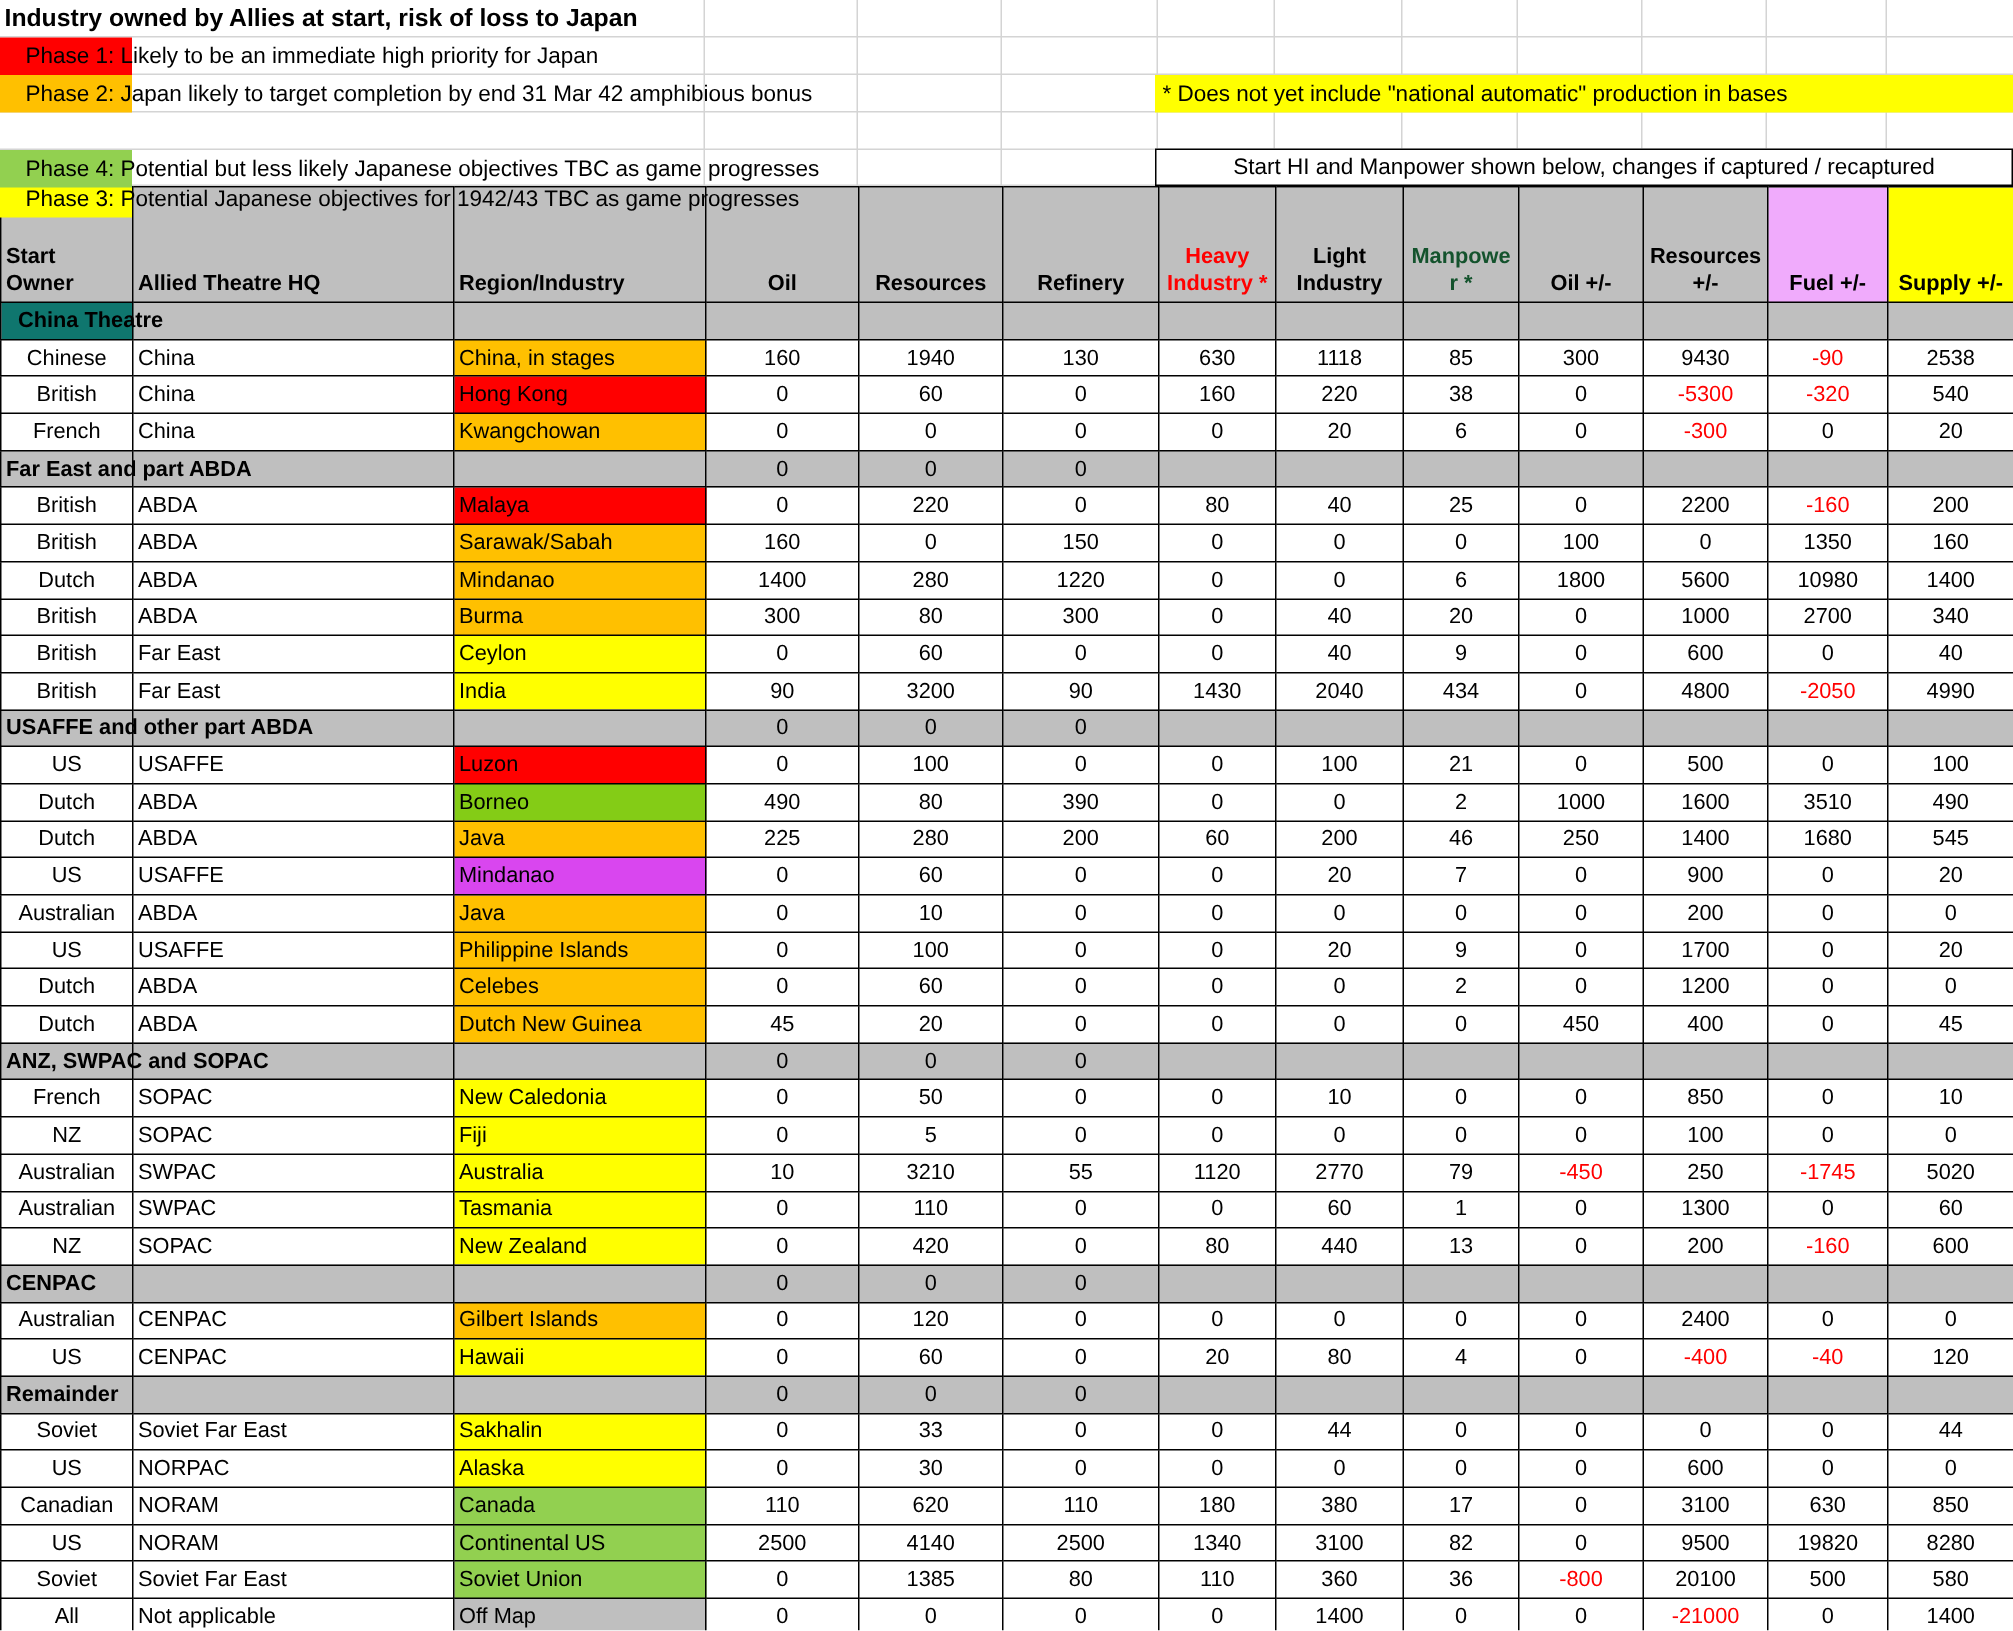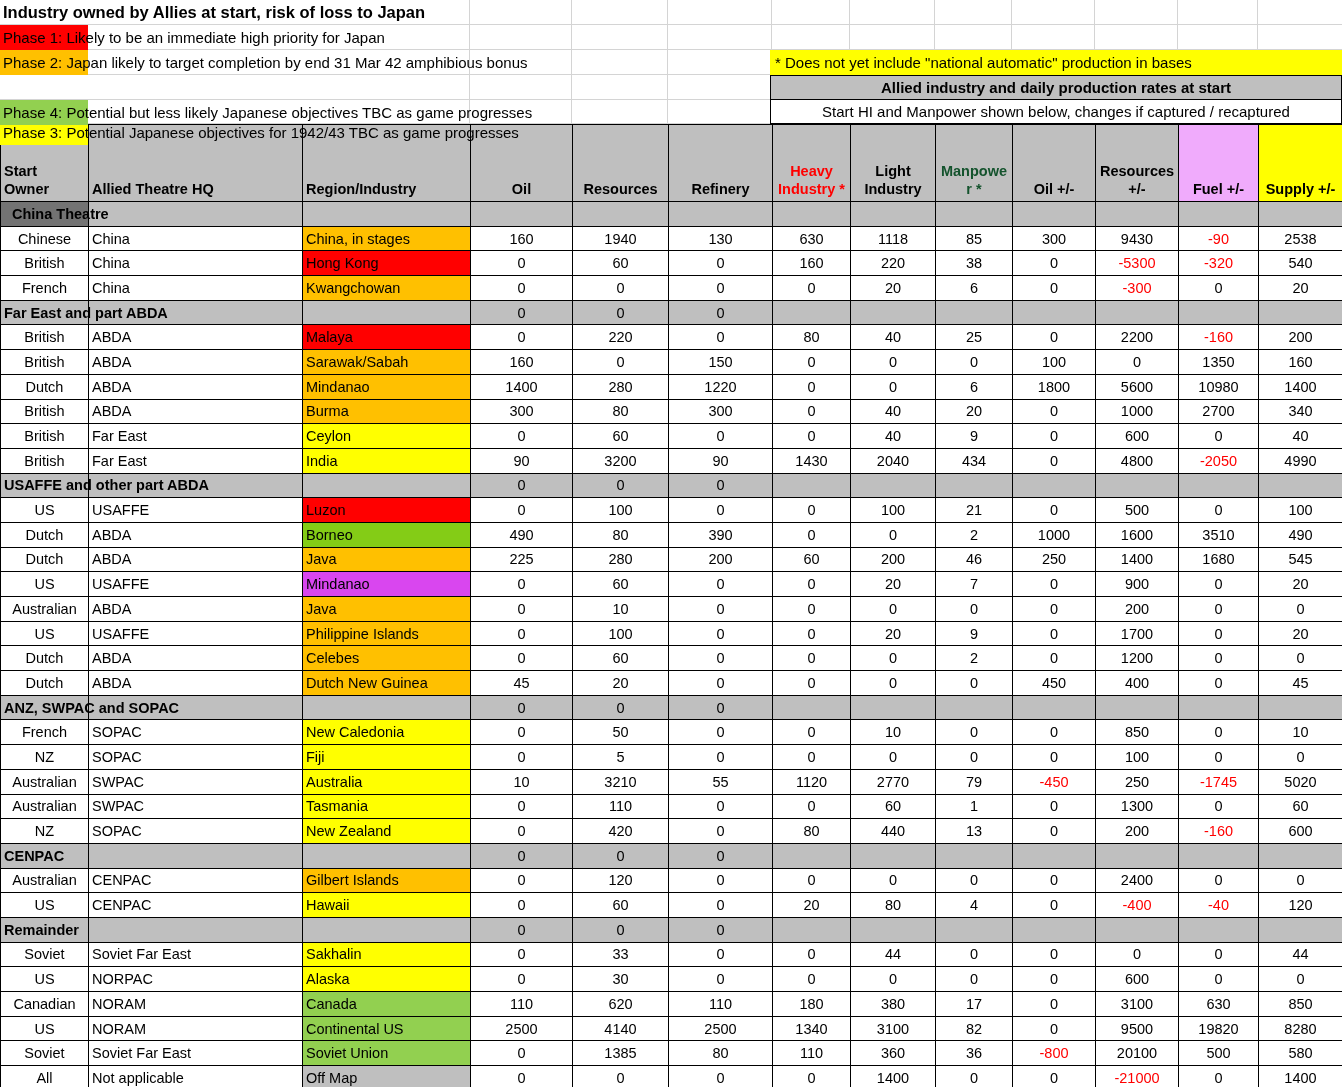--- a/index.html
+++ b/index.html
@@ -11,21 +11,21 @@
   
   .topband{position:absolute;top:0;left:0;width:1342px;height:124px;}
   .vline{position:absolute;top:0;height:124px;width:1px;background:#d4d4d4;}
   .hline{position:absolute;left:0;width:1342px;height:1px;background:#d4d4d4;}
   .sheet-title{
     position:absolute;top:0;left:3px;height:25px;line-height:25px;
     font-weight:bold;font-size:16.5px;white-space:nowrap;z-index:2;
   }
   .phase-row{position:absolute;left:0;width:760px;height:25px;z-index:2;}
   .phase-chip{position:absolute;left:0;top:0;width:88px;height:25px;}
-  .phase-text{position:absolute;left:3px;top:0;line-height:25px;white-space:nowrap;}
+  .phase-text{position:absolute;left:17px;top:0;line-height:25px;white-space:nowrap;}
   .footnote{
     position:absolute;left:770px;top:50px;width:572px;height:25px;
     line-height:25px;padding-left:5px;box-sizing:border-box;white-space:nowrap;z-index:2;
   }
   .subtitle{
     position:absolute;left:770px;top:75px;width:572px;height:25px;
     line-height:23px;text-align:center;font-weight:bold;box-sizing:border-box;
     border:1px solid #000;z-index:2;
   }
   .subnote{
@@ -91,21 +91,20 @@
         <div class="phase-row" style="top: 75px; margin-top: 45px;">
           <div class="phase-chip" style="background: rgb(255, 255, 0);"></div>
           <div class="phase-text">Phase 3: Potential Japanese objectives for 1942/43 TBC as game progresses</div>
         </div>
         <div class="phase-row" style="top: 100px;">
           <div class="phase-chip" style="background: rgb(146, 208, 80);"></div>
           <div class="phase-text">Phase 4: Potential but less likely Japanese objectives TBC as game progresses</div>
         </div>
       </div>
     <div class="footnote" style="background: rgb(255, 255, 0);">* Does not yet include "national automatic" production in bases</div>
-    <div class="subtitle" style="background: rgb(191, 191, 191);">Allied industry and daily production rates at start</div>
     <div class="subnote">Start HI and Manpower shown below, changes if captured / recaptured</div>
   </div>
 
   <table class="grid">
     <colgroup id="cols">
         <col style="width: 88px;">
         <col style="width: 214px;">
         <col style="width: 168px;">
         <col style="width: 102px;">
         <col style="width: 96px;">
@@ -130,21 +129,21 @@
           <th style="background: rgb(191, 191, 191);">Light Industry</th>
           <th style="background: rgb(191, 191, 191); color: #14532d;">Manpower *</th>
           <th style="background: rgb(191, 191, 191);">Oil +/-</th>
           <th style="background: rgb(191, 191, 191);">Resources +/-</th>
           <th style="background: #f0abfc; margin-top: 24px;">Fuel +/-</th>
           <th style="background: rgb(255, 255, 0);">Supply +/-</th>
         </tr>
       </thead>
     <tbody id="tbody">
         <tr class="section-row">
-          <td class="section-label" style="background: #737373; padding-left: 11px;">China Theatre</td>
+          <td class="section-label" style="background: #0f766e; padding-left: 11px;">China Theatre</td>
           <td style="background: rgb(191, 191, 191);"></td>
           <td style="background: rgb(191, 191, 191);"></td>
           <td style="background: rgb(191, 191, 191);"></td>
           <td style="background: rgb(191, 191, 191);"></td>
           <td style="background: rgb(191, 191, 191);"></td>
           <td style="background: rgb(191, 191, 191);"></td>
           <td style="background: rgb(191, 191, 191);"></td>
           <td style="background: rgb(191, 191, 191);"></td>
           <td style="background: rgb(191, 191, 191);"></td>
           <td style="background: rgb(191, 191, 191);"></td>

